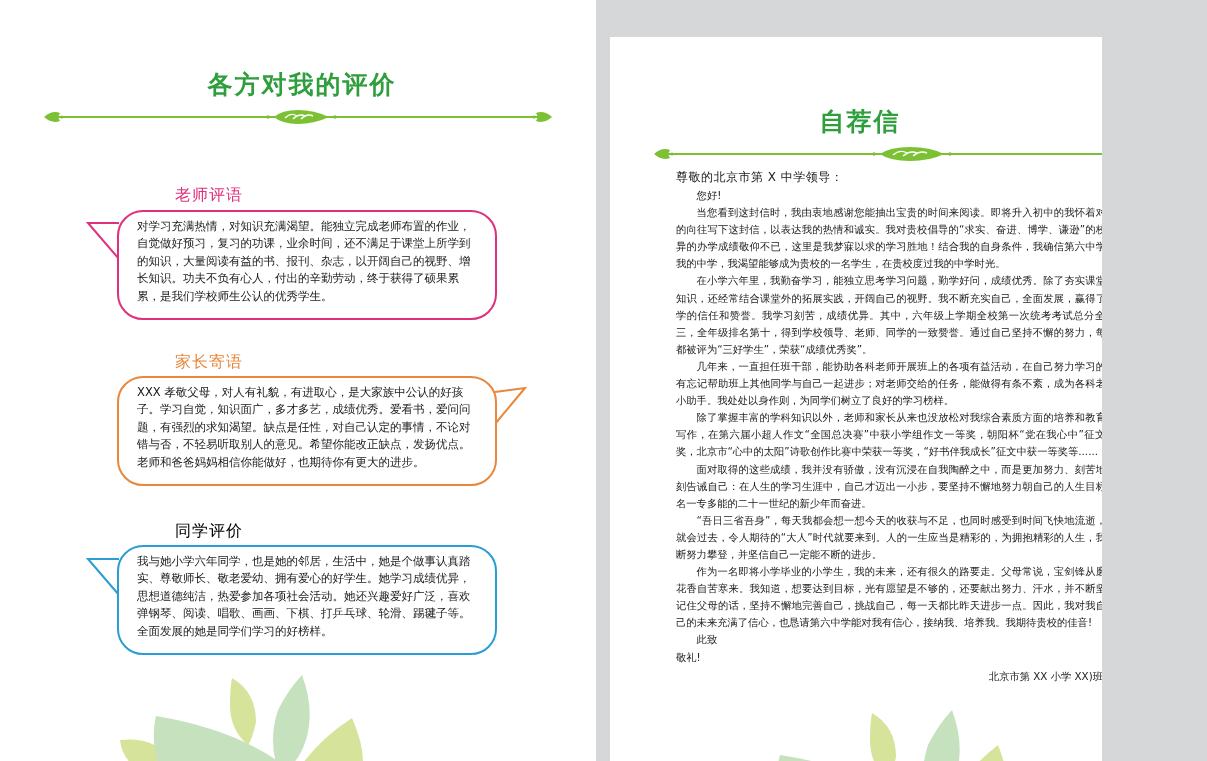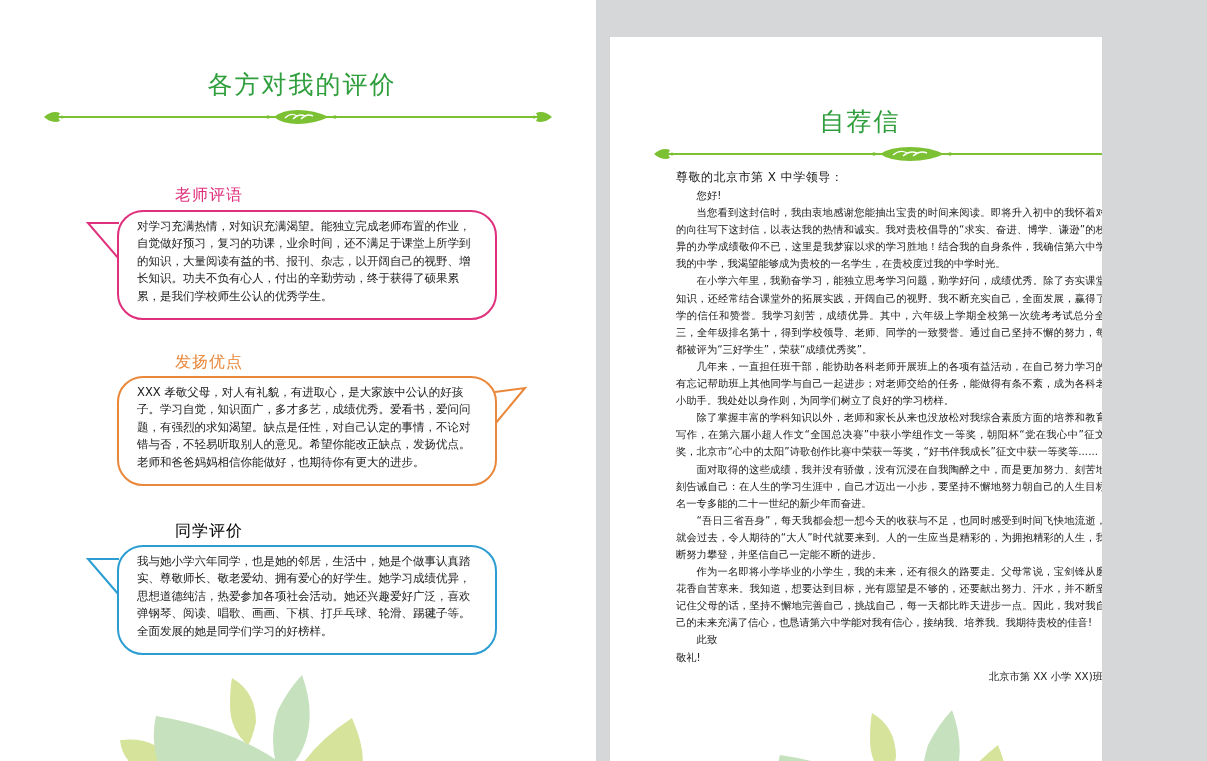--- a/index.html
+++ b/index.html
@@ -7,21 +7,21 @@
   body { position: relative; font-family: "DejaVu Sans", "Liberation Sans", sans-serif; color: #222; }
 
   .page { position: absolute; top: 0; height: 761px; background: #ffffff; overflow: hidden; }
   .page-left { left: 0; width: 596px; }
   .page-right { left: 610px; width: 492px; margin-top: 37px; }
   .gutter { position: absolute; left: 596px; top: 0; width: 14px; height: 761px; background: #d6d7d9; }
 
   .page-title {
     position: absolute; top: 68px; left: 8px; right: 0; text-align: center;
     font-family: "DejaVu Serif", "Liberation Serif", serif;
-    font-size: 25px; color: #2f9e3c; letter-spacing: 2px; font-weight: normal;
+    font-size: 25px; color: #2f9e3c; letter-spacing: 2px; font-weight: bold;
   }
   .divider { position: absolute; top: 107px; height: 20px; }
   .page-left .divider { left: 42px; width: 512px; }
   .page-right .divider { left: 42px; width: 512px; }
 
   .leaves { position: absolute; left: 100px; top: 670px; width: 320px; height: 100px; }
   .page-right .leaves { left: 110px; top: 668px; }
 
   
   .section-heading {
@@ -65,21 +65,21 @@
   </svg>
 
   <div class="section-heading" style="top:185px; color:#e0307d;">老师评语</div>
   <svg class="tail" style="left:86px; top:219px;" width="36" height="44" viewBox="0 0 36 44">
     <path d="M33 4 L2 4 L33 40" fill="#fff" stroke="#e0307d" stroke-width="2"></path>
   </svg>
   <div class="bubble" style="top:210px; height:110px; border-color:#e0307d;">
     <span>对学习充满热情，对知识充满渴望。能独立完成老师布置的作业，自觉做好预习，复习的功课，业余时间，还不满足于课堂上所学到的知识，大量阅读有益的书、报刊、杂志，以开阔自己的视野、增长知识。功夫不负有心人，付出的辛勤劳动，终于获得了硕果累累，是我们学校师生公认的优秀学生。</span>
   </div>
 
-  <div class="section-heading" style="top:352px; color:#e9873a;">发扬优点</div>
+  <div class="section-heading" style="top:352px; color:#e9873a;">家长寄语</div>
   <svg class="tail" style="left:492px; top:384px;" width="36" height="44" viewBox="0 0 36 44">
     <path d="M3 8 L33 4 L3 40" fill="#fff" stroke="#e9873a" stroke-width="2"></path>
   </svg>
   <div class="bubble" style="top:376px; height:110px; border-color:#e9873a;">
     <span>XXX 孝敬父母，对人有礼貌，有进取心，是大家族中公认的好孩子。学习自觉，知识面广，多才多艺，成绩优秀。爱看书，爱问问题，有强烈的求知渴望。缺点是任性，对自己认定的事情，不论对错与否，不轻易听取别人的意见。希望你能改正缺点，发扬优点。老师和爸爸妈妈相信你能做好，也期待你有更大的进步。</span>
   </div>
 
   <div class="section-heading" style="top:521px; color:#000000;">同学评价</div>
   <svg class="tail" style="left:86px; top:555px;" width="36" height="44" viewBox="0 0 36 44">
     <path d="M33 4 L2 4 L33 40" fill="#fff" stroke="#2b9dd2" stroke-width="2"></path>

